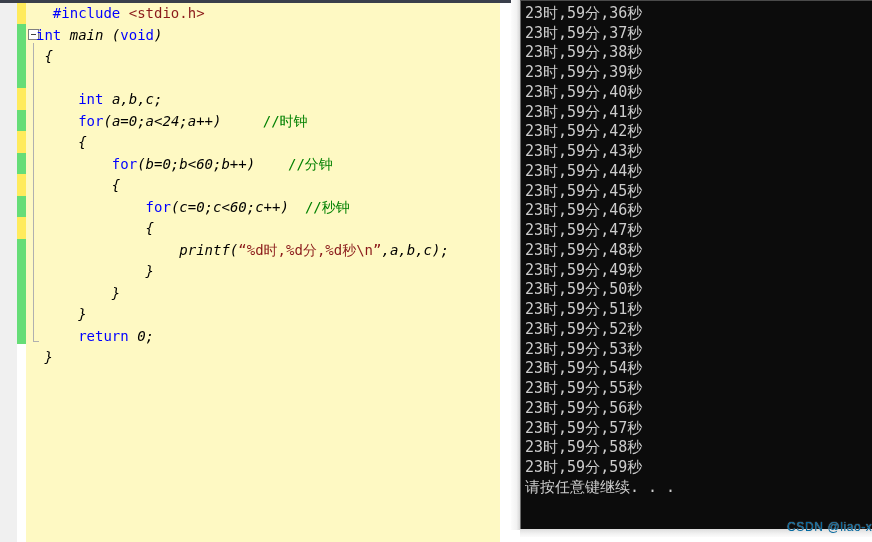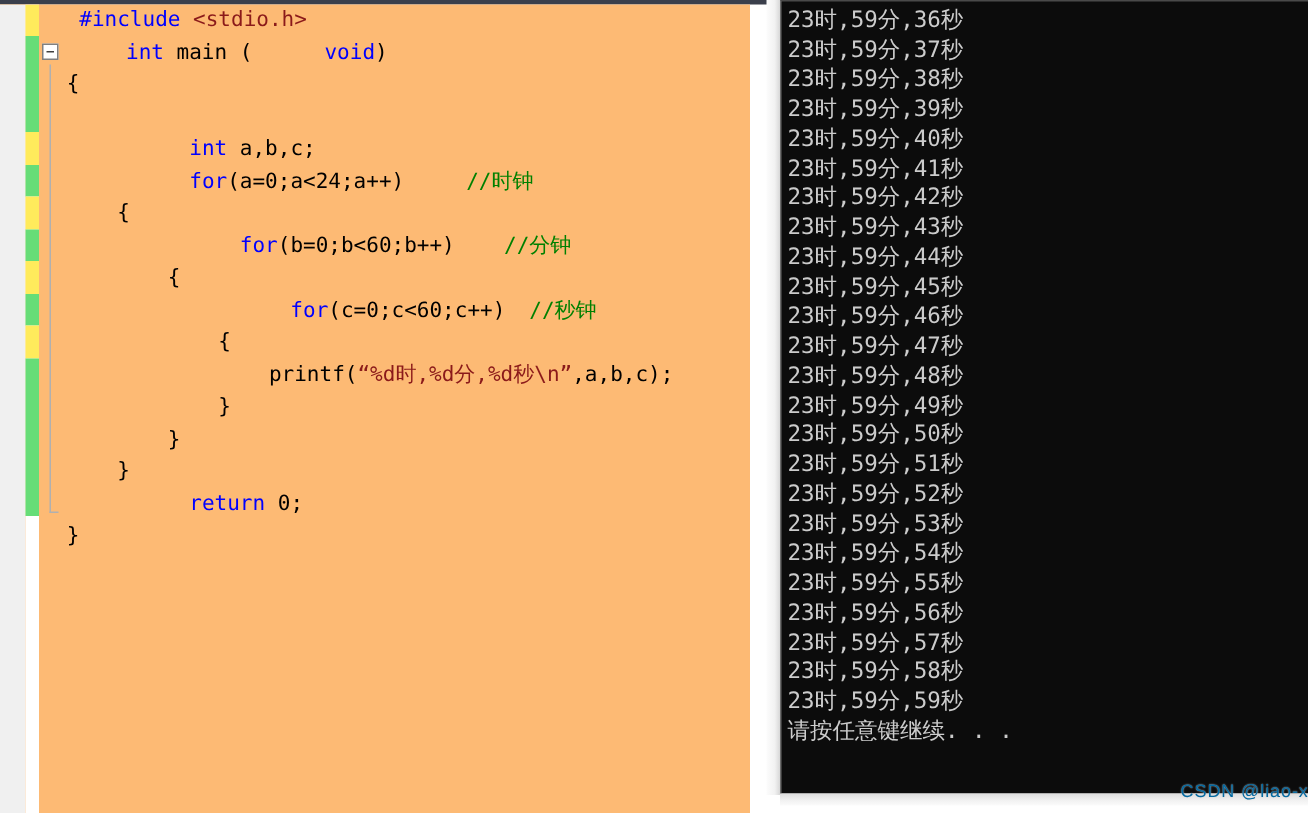--- a/index.html
+++ b/index.html
@@ -22,21 +22,21 @@
     left: 0; top: 0;
     width: 872px; height: 3px;
     background: #3a3f4b;
   }
 
   
   .editor {
     position: absolute;
     left: 0; top: 3px;
     width: 500px; height: 539px;
-    background: #fdba74;
+    background: #fef9c3;
     overflow: hidden;
   }
   .editor-margin {
     position: absolute;
     left: 0; top: 0;
     width: 17px; height: 539px;
     background: #f0f0f0;
   }
   .change-bar-track {
     position: absolute;
@@ -90,25 +90,25 @@
     left: 36px;
     top: 0;
     width: 464px;
     font-family: "DejaVu Sans Mono", "Liberation Mono", monospace;
     font-size: 14px;
     line-height: 21.5px;
     white-space: pre;
     color: #000000;
   }
   .code .ln { display: block; height: 21.5px; }
-  .kw  { color: #0000ff; margin-left: 48px; }
+  .kw  { color: #0000ff; }
   .pp  { color: #0000ff; }
   .str { color: #8b1a1a; }
   .cmt { color: #008000; margin-left: 16px; }
-  .pl  { color: #000000; }
+  .pl  { color: #000000; font-style: italic; }
 
   
   .console-wrap {
     position: absolute;
     left: 511px;
     top: 0;
     width: 377px;
     height: 542px;
   }
   .console-shadowL {

